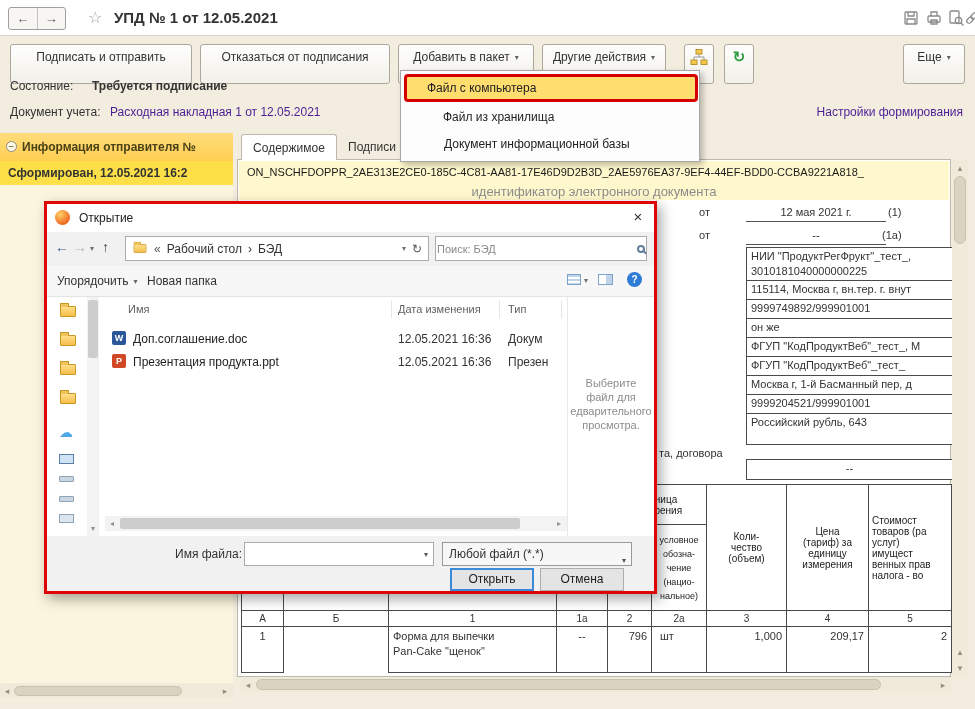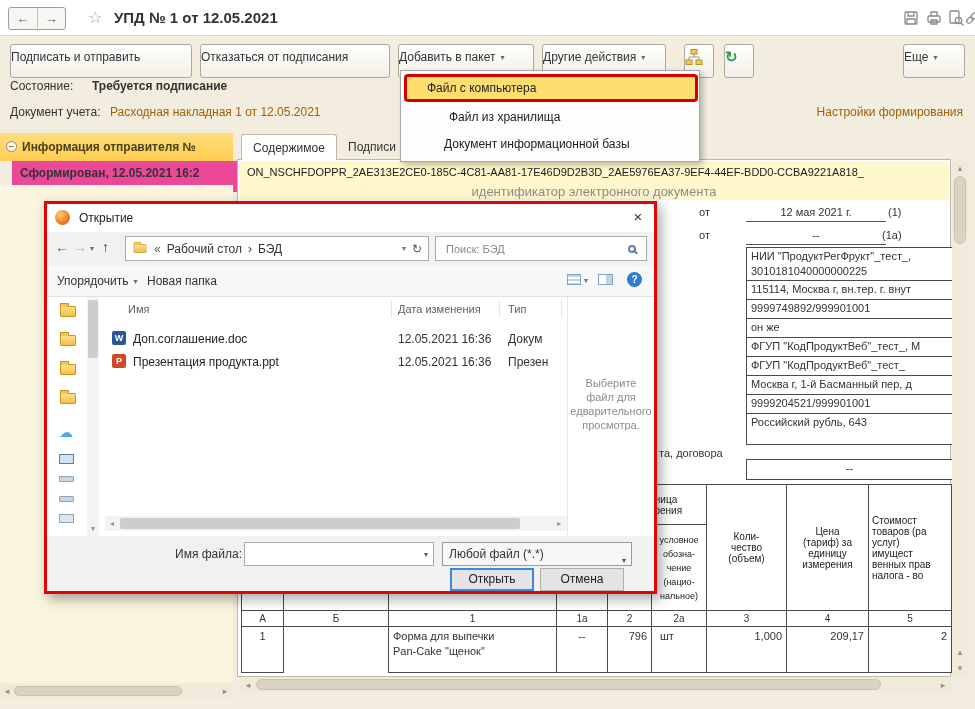--- a/index.html
+++ b/index.html
@@ -1,21 +1,21 @@
 <!DOCTYPE html>
 <html><head>
 <meta charset="utf-8">
 <style>
 *{margin:0;padding:0;box-sizing:border-box}
 body{margin:0;background:#fff}
 .stage{position:relative;width:975px;height:709px;background:#F2EDDF;font-family:"Liberation Sans",sans-serif;font-size:12px;color:#333;overflow:hidden}
 .abs{position:absolute}
 .bold{font-weight:bold}
-.link{color:#a16207;cursor:pointer}
-.btn{border:1px solid #ACA89C;border-radius:3px;background:linear-gradient(#FEFEFD,#F2F0E9);line-height:24px;height:34px;text-align:left;color:#333;cursor:pointer}
+.link{color:#4c1d95;cursor:pointer}
+.btn{border:1px solid #ACA89C;border-radius:3px;background:linear-gradient(#FEFEFD,#F2F0E9);line-height:24px;height:40px;text-align:center;color:#333;cursor:pointer}
 .chev{font-size:8px;color:#666;vertical-align:1px;margin-left:5px}
 .titlebar{left:0;top:0;width:975px;height:36px;background:#FFF;border-bottom:1px solid #D8D4C9}
 .navbtns{left:8px;top:7px;width:58px;height:23px;border:1px solid #9E9E9E;border-radius:3px;background:#F7F6F3;display:flex}
 .navbtns>div{flex:1;text-align:center;line-height:21px;color:#555;font-size:13px;cursor:pointer}
 .navbtns>div:first-child{border-right:1px solid #C2C2C2}
 .tab-active{background:#fff;border:1px solid #BDB8AB;border-bottom:none;border-radius:3px 3px 0 0;text-align:center;line-height:26px;z-index:5}
 .ibox{border:1px solid #4A4A4A;border-right:none;background:#fff;font-size:11px;line-height:15px;padding:1px 4px;white-space:pre-line;overflow:hidden}
 .tcell{border:1px solid #4A4A4A;background:#fff;overflow:hidden}
 .thead{display:flex;align-items:center;justify-content:center;text-align:center;font-size:10px;line-height:11px;white-space:pre-line;color:#222}
 .tletter{font-size:10px;text-align:center;line-height:16px}
@@ -103,21 +103,21 @@
   <div class="abs bold" style="left:92px;top:79px">Требуется подписание</div>
 
   <div class="abs" style="left:10px;top:105px">Документ учета:</div>
   <div class="abs link" style="left:110px;top:105px">Расходная накладная 1 от 12.05.2021</div>
   <div class="abs link" style="right:12px;top:105px">Настройки формирования</div>
 
   <div class="abs" style="left:0;top:133px;width:233px;height:28px;background:linear-gradient(#FFDC7C,#FFCE52);overflow:hidden">
     <span class="abs circ" style="left:6px;top:8px">−</span>
     <span class="abs bold" style="left:22px;top:7px;white-space:nowrap;color:#4A4217">Информация отправителя №</span>
   </div>
-  <div class="abs" style="left:12px;top:161px;width:233px;height:31px;background:#ec4899;overflow:hidden">
+  <div class="abs" style="left:0;top:161px;width:233px;height:31px;background:#fde047;overflow:hidden">
     <span class="abs bold" style="left:8px;top:5px;white-space:nowrap">Сформирован, 12.05.2021 16:2</span>
   </div>
   <div class="abs" style="left:0;top:185px;width:233px;height:498px;background:#FBF5DF"></div>
 
   <div class="abs sb-track" style="left:0;top:684px;width:233px;height:14px"></div>
   <div class="abs sb-arrow" style="left:1px;top:684px;width:12px;height:14px">◂</div>
   <div class="abs sb-thumb" style="left:14px;top:686px;width:168px;height:10px"></div>
   <div class="abs sb-arrow" style="left:219px;top:684px;width:12px;height:14px">▸</div>
 
   <div class="abs" style="left:237px;top:159px;width:714px;height:518px;background:#fff;border:1px solid #BDB8AB"></div>
@@ -201,21 +201,21 @@
   <div class="abs sb-thumb" style="left:954px;top:176px;width:12px;height:68px"></div>
   <div class="abs sb-arrow" style="left:952px;top:644px;width:16px;height:16px;line-height:16px">▴</div>
   <div class="abs sb-arrow" style="left:952px;top:660px;width:16px;height:16px;line-height:16px">▾</div>
   <div class="abs sb-track" style="left:240px;top:677px;width:711px;height:15px"></div>
   <div class="abs sb-arrow" style="left:241px;top:678px;width:14px;height:15px">◂</div>
   <div class="abs sb-thumb" style="left:256px;top:679px;width:625px;height:11px"></div>
   <div class="abs sb-arrow" style="left:936px;top:678px;width:14px;height:15px">▸</div>
 
   <div class="abs menu" style="left:400px;top:70px;width:300px;height:92px">
     <div class="abs mi mi-sel" style="left:3px;top:3px;width:294px;height:28px">Файл с компьютера</div>
-    <div class="abs mi" style="left:8px;top:33px;width:294px;height:27px">Файл из хранилища</div>
+    <div class="abs mi" style="left:2px;top:33px;width:294px;height:27px">Файл из хранилища</div>
     <div class="abs mi" style="left:3px;top:60px;width:294px;height:27px">Документ информационной базы</div>
   </div>
 
   <div class="abs dlg" style="left:44px;top:201px;width:613px;height:393px">
 
     <div class="abs" style="left:0;top:0;width:607px;height:28px;background:#FFF"></div>
     <div class="abs applogo" style="left:8px;top:6px"></div>
     <div class="abs" style="left:32px;top:7px;color:#222">Открытие</div>
     <div class="abs" style="left:575px;top:0;width:32px;height:28px;text-align:center;line-height:26px;font-size:15px;color:#333;cursor:pointer"><span>×</span></div>
 
@@ -226,21 +226,21 @@
     <div class="abs" style="left:55px;top:35px;font-size:14px;color:#444;cursor:pointer">↑</div>
     <div class="abs wbox" style="left:78px;top:32px;width:304px;height:25px;display:flex;align-items:center;padding:0 6px;gap:6px">
       <span class="folder" style="transform:scale(.8)"></span>
       <span style="color:#555">«</span>
       <span>Рабочий стол</span>
       <span class="sep">›</span>
       <span>БЭД</span>
       <span style="margin-left:auto;font-size:8px;color:#707070">▾</span>
       <span style="font-size:12px;color:#555">↻</span>
     </div>
-    <div class="abs wbox" style="left:388px;top:32px;width:212px;height:25px;display:flex;align-items:center;padding:0 10px">
+    <div class="abs wbox" style="left:388px;top:32px;width:212px;height:25px;display:flex;align-items:center;padding:0 1px">
       <input style="border: none; outline: none; background: transparent; font-size: 11px; width: 175px; font-family: inherit;" placeholder="Поиск: БЭД">
       <span class="mag" style="margin-left:auto"></span>
     </div>
 
     <div class="abs" style="left:0;top:62px;width:607px;height:31px;background:#F7F7F7;border-bottom:1px solid #E3E3E3"></div>
     <div class="abs" style="left:10px;top:70px;cursor:pointer"><span>Упорядочить</span><span class="chev">▾</span></div>
     <div class="abs" style="left:100px;top:70px;cursor:pointer"><span>Новая папка</span></div>
     <div class="abs viewic" style="left:520px;top:70px"></div>
     <div class="abs" style="left:537px;top:72px;font-size:8px;color:#707070">▾</div>
     <div class="abs panes" style="left:551px;top:70px"></div>

